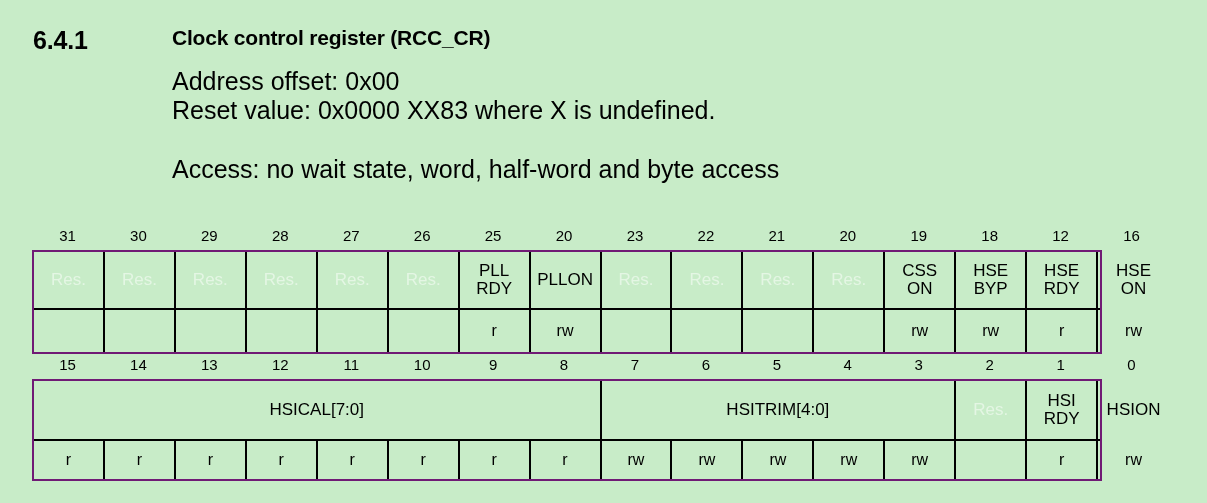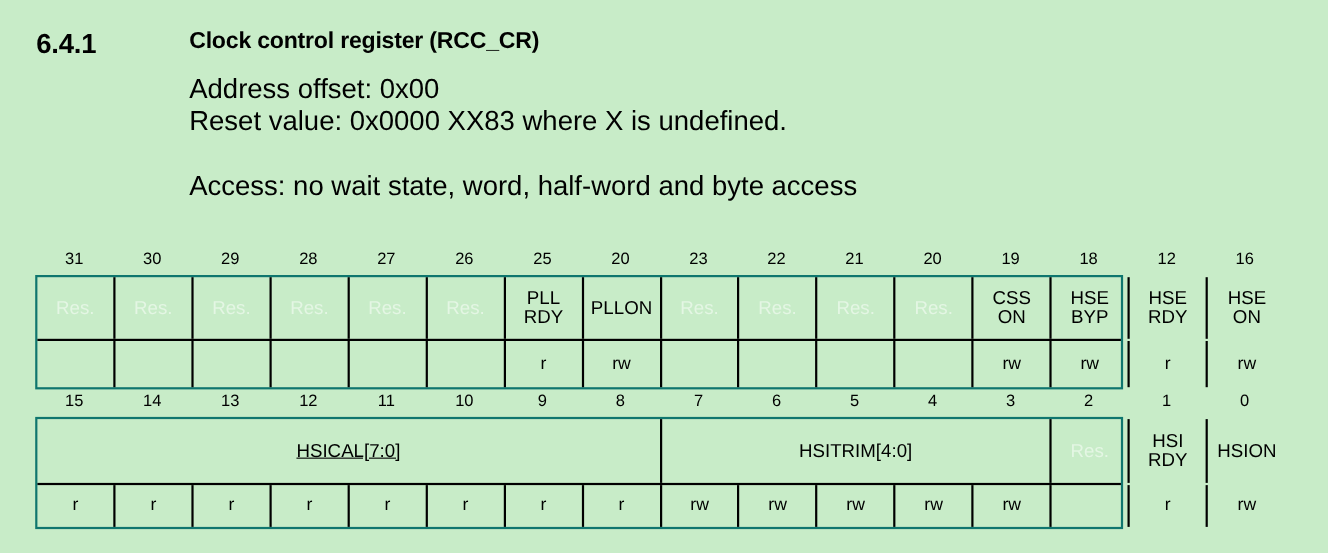--- a/index.html
+++ b/index.html
@@ -69,22 +69,22 @@
   }
   .bitnum {
     flex: 0 0 70.9375px;
     text-align: center;
     font-size: 15px;
     line-height: 20px;
     color: #000;
   }
 
   .grid {
-    width: 989px;
-    border: 2px solid #0f766e;
+    width: 1070px;
+    border: 2px solid #701a75;
     box-sizing: border-box;
     border-collapse: collapse;
   }
   .grid-row {
     display: flex;
     width: 100%;
   }
   .name-row { height: 56px; }
   .acc-row  { height: 42px; border-top: 2px solid #000; }
   .table-lo .name-row { height: 58px; }
@@ -97,21 +97,21 @@
     display: flex;
     align-items: center;
     justify-content: center;
     text-align: center;
     font-size: 17px;
     line-height: 1.08;
     overflow: hidden;
   }
   .cell:last-child { border-right: none; }
   .cell.span5 { flex: 0 0 354.6875px; }
-  .cell.span8 { flex: 0 0 567.5px; text-decoration: underline; }
+  .cell.span8 { flex: 0 0 567.5px; }
 
   .cell .lbl {
     display: block;
     white-space: pre-line;
   }
   .cell.res .lbl {
     color: #e4f6e4;
   }
   .cell.acc { font-size: 16px; }
 </style>

